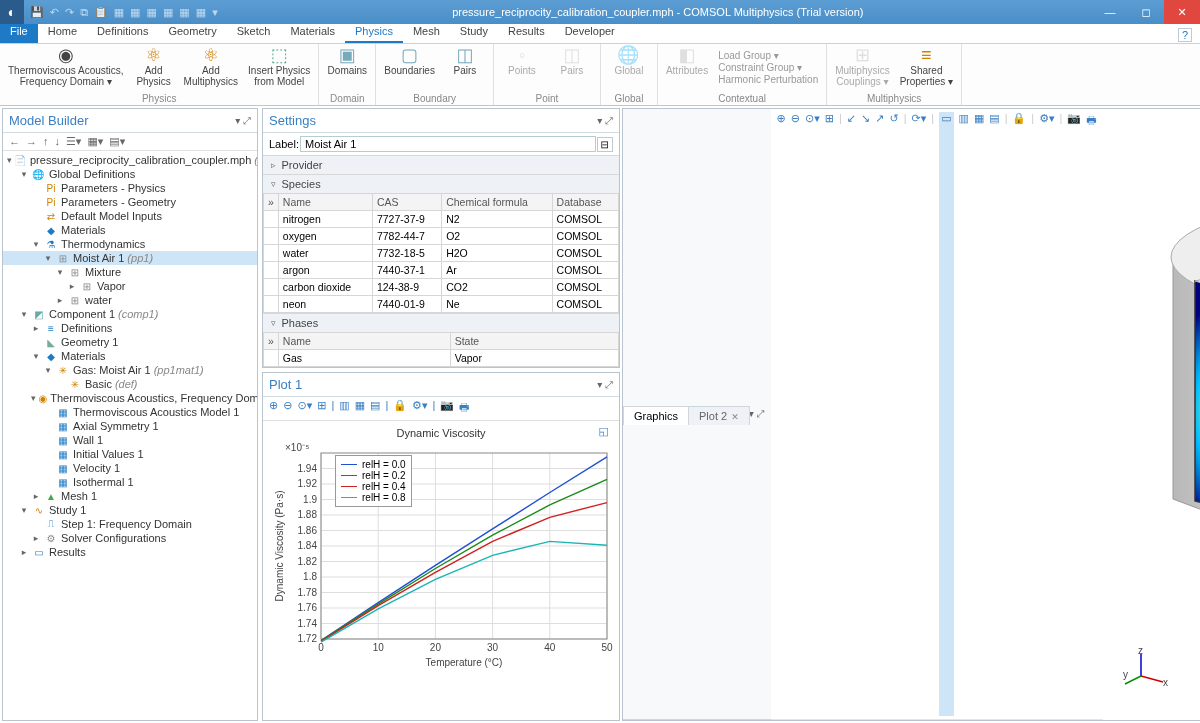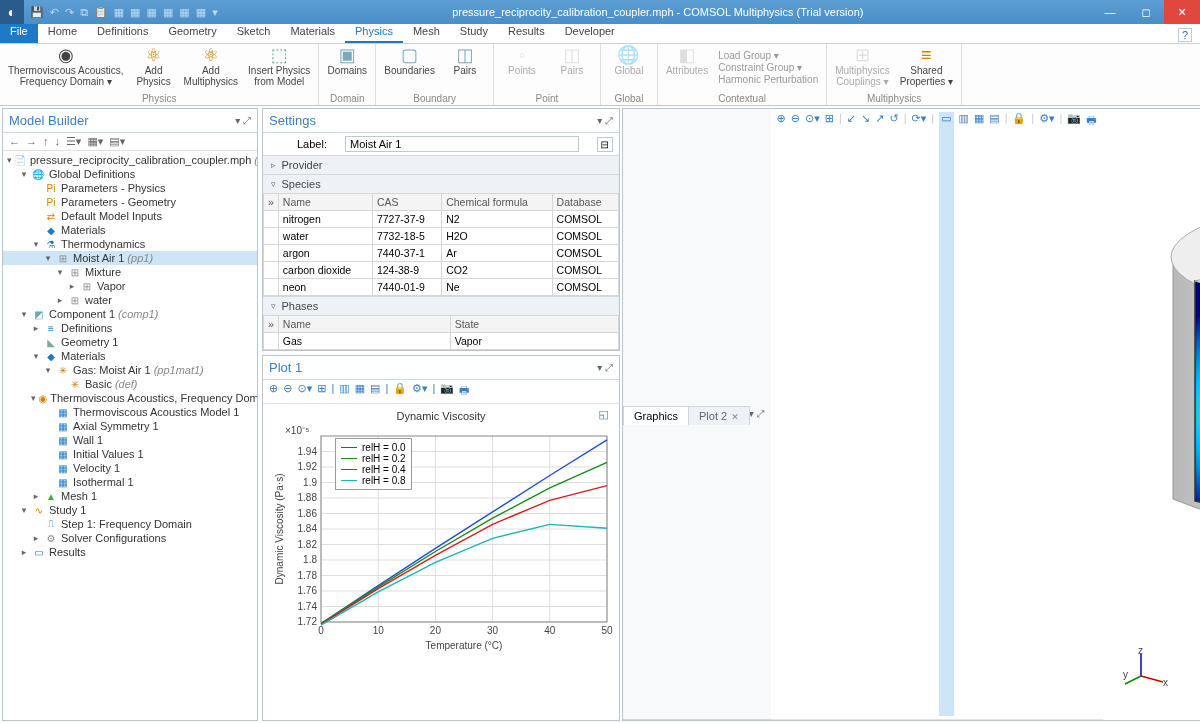--- a/index.html
+++ b/index.html
@@ -40,21 +40,21 @@
 .tnode{display:flex;align-items:center;gap:3px;padding:1px 0 1px 4px;white-space:nowrap;}
 .tnode .tw{width:10px;color:#666;font-size:9px;text-align:center;}
 .tnode .ic{width:14px;text-align:center;font-size:10px;}
 .tnode.sel{background:#cde5f7;}
 .tnode .hint{color:#888;font-style:italic;}
 .ind1{padding-left:16px;} .ind2{padding-left:28px;} .ind3{padding-left:40px;} .ind4{padding-left:52px;} .ind5{padding-left:64px;}
 
 .middle{width:362px;display:flex;flex-direction:column;}
 .settings{flex:0 0 auto;}
 .settings .sub{font-size:11px;color:#3a7fc2;padding:2px 6px;}
-.lblrow{display:flex;align-items:center;gap:18px;padding:3px 6px;font-size:11px;margin-left:28px;}
+.lblrow{display:flex;align-items:center;gap:1px;padding:3px 6px;font-size:11px;}
 .lblrow input{flex:1;border:1px solid #bcc;padding:1px 4px;font-size:11px;}
 .lblrow .btn{border:1px solid #bcc;padding:1px 3px;font-size:10px;}
 .section{border-top:1px solid #d8d8d8;}
 .secthdr{background:#eef2f6;font-size:11px;color:#444;padding:3px 8px;display:flex;align-items:center;gap:6px;}
 .secthdr .chev{font-size:9px;color:#666;}
 .tbl{width:100%;border-collapse:collapse;font-size:10.5px;}
 .tbl th,.tbl td{border:1px solid #d6d6d6;padding:2px 4px;text-align:left;background:#fff;}
 .tbl th{background:#f4f4f4;color:#555;font-weight:normal;}
 
 .plot1{flex:1;}
@@ -425,20 +425,27 @@
                 <th>Name</th>
                 <th>CAS</th>
                 <th>Chemical formula</th>
                 <th>Database</th>
               </tr>
               <tr>
                 <td></td>
                 <td>nitrogen</td>
                 <td>7727-37-9</td>
                 <td>N2</td>
+                <td>COMSOL</td>
+              </tr>
+              <tr>
+                <td></td>
+                <td>oxygen</td>
+                <td>7782-44-7</td>
+                <td>O2</td>
                 <td>COMSOL</td>
               </tr>
               <tr>
                 <td></td>
                 <td>water</td>
                 <td>7732-18-5</td>
                 <td>H2O</td>
                 <td>COMSOL</td>
               </tr>
               <tr>

